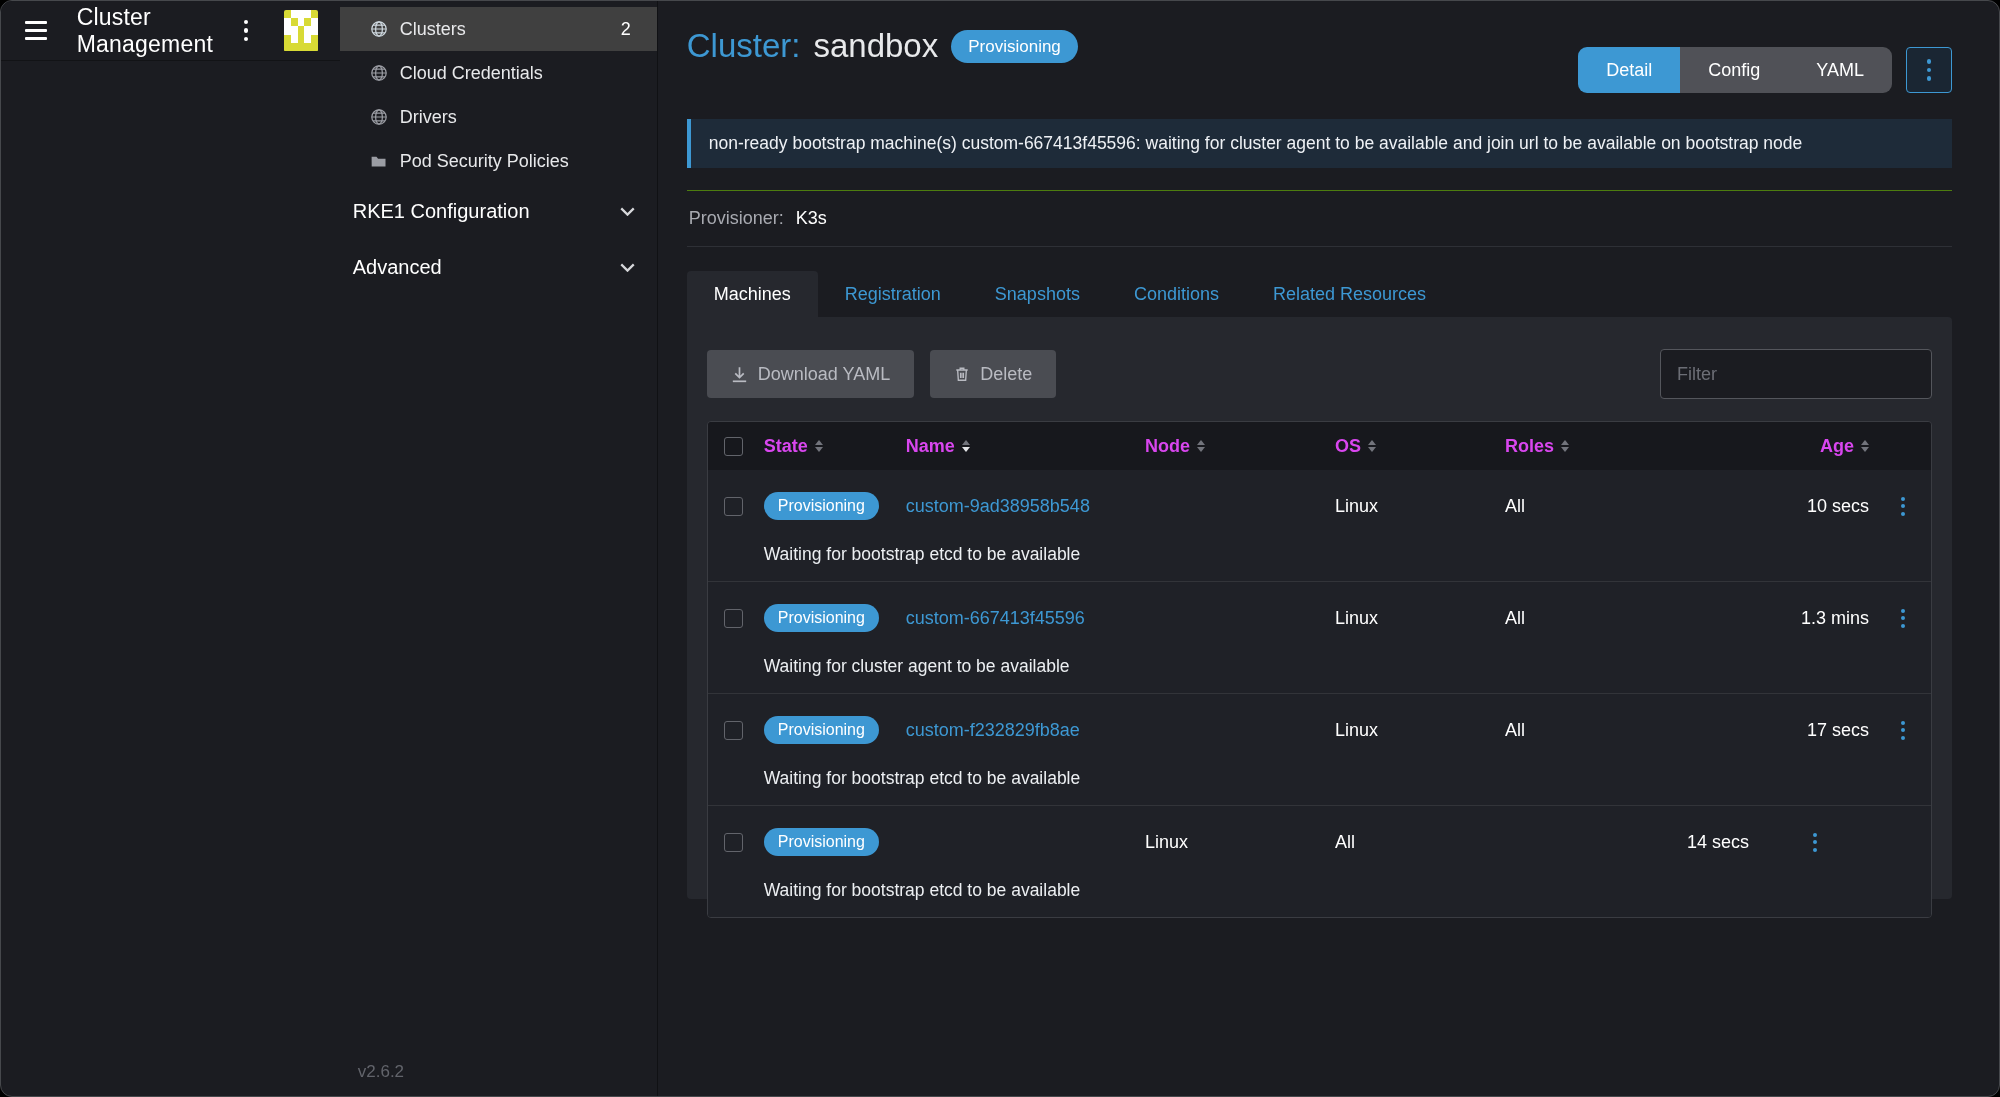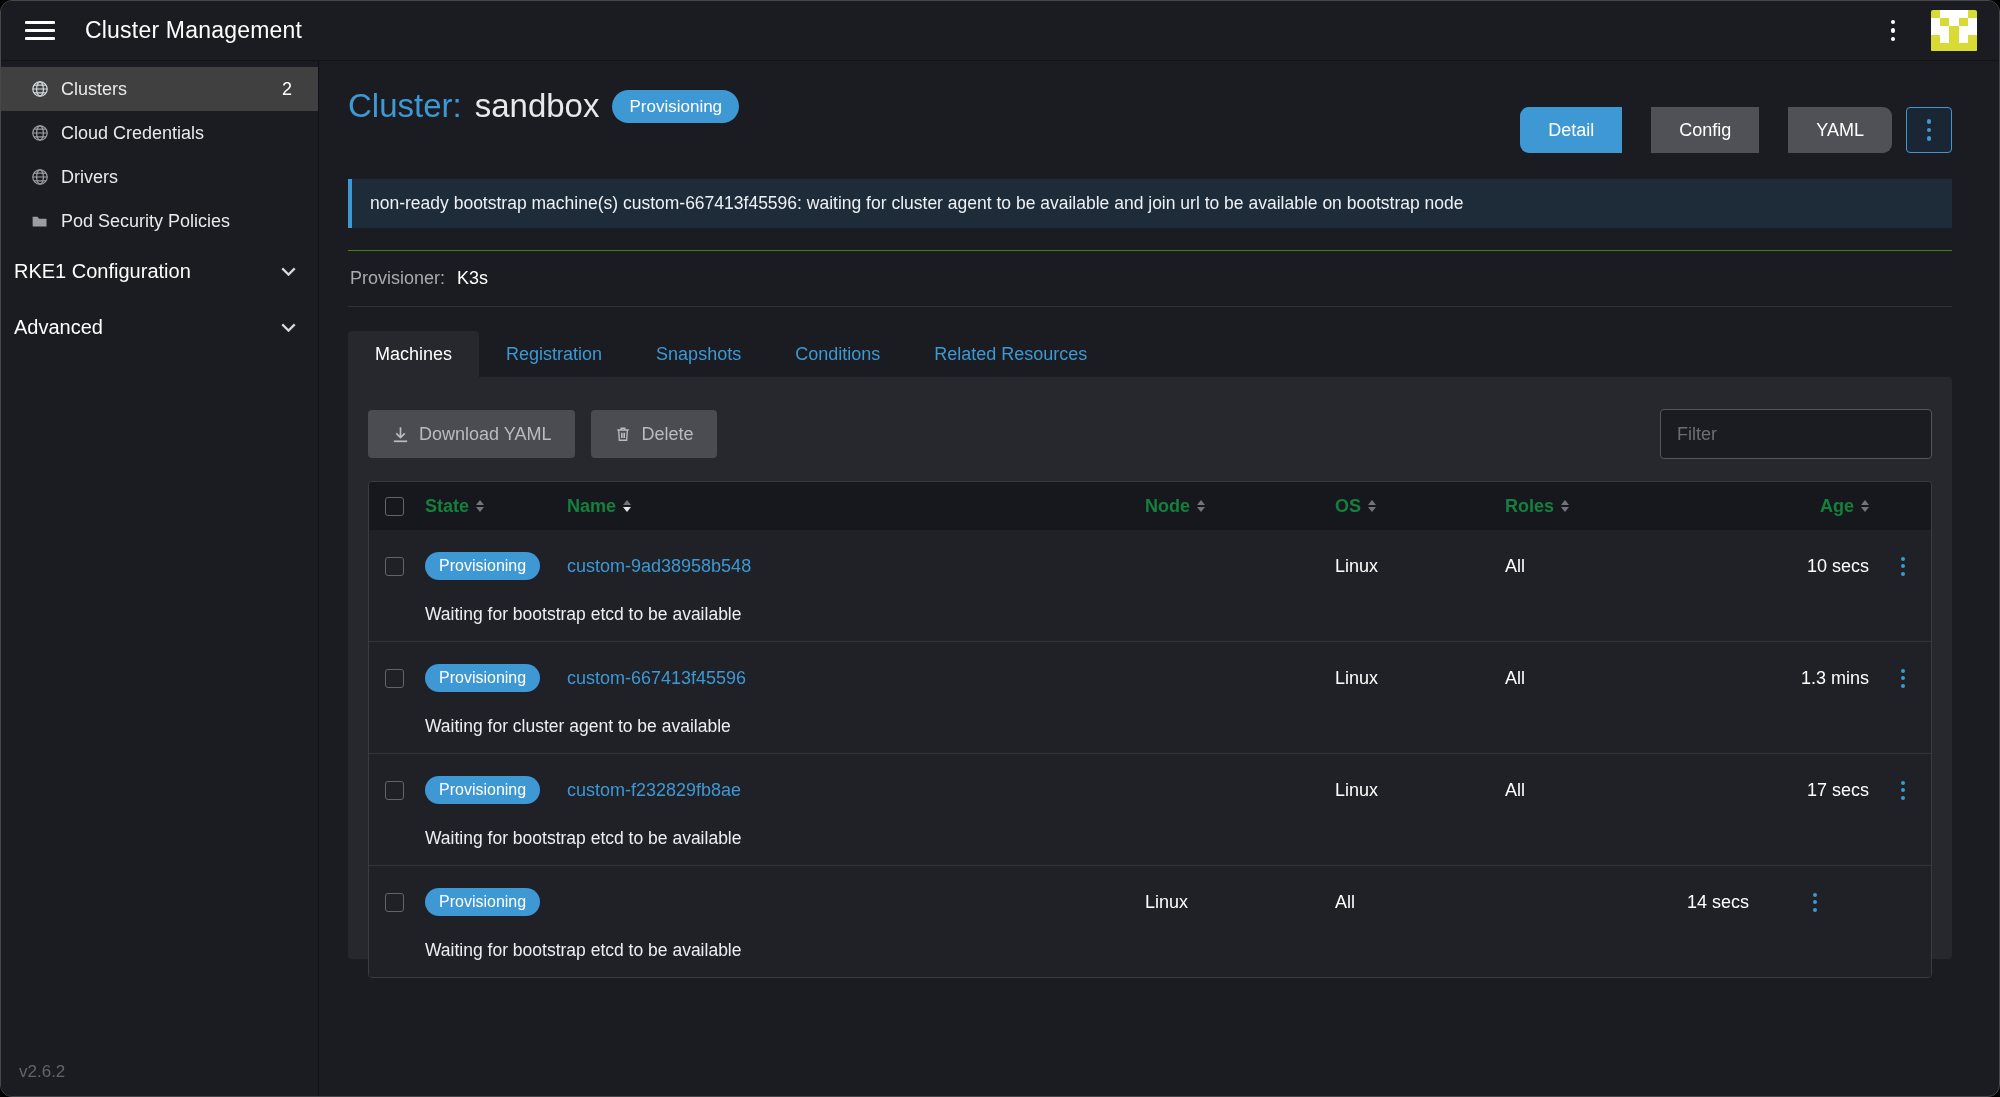--- a/index.html
+++ b/index.html
@@ -1,20 +1,20 @@
 <!DOCTYPE html>
 <html><head>
 <meta charset="utf-8">
 <style>
   * { margin:0; padding:0; box-sizing:border-box; }
   html,body { width:2000px; height:1097px; background:#000; font-family:"Liberation Sans", sans-serif; }
   .window {
     width:2000px; height:1097px; background:#1b1c21; color:#e8e9eb;
     border:1px solid #46484c; border-radius:12px; overflow:hidden;
-    display:flex; flex-direction:column; font-size:17.5px;
+    display:flex; flex-direction:row; font-size:17.5px;
   }
   
   .topbar { height:60px; flex:0 0 60px; display:flex; align-items:center; padding:0 22px 0 24px; background:#1b1c21; border-bottom:1px solid #121316; }
   .hamburger { width:30px; display:flex; flex-direction:column; gap:5px; cursor:pointer; }
   .hamburger i { display:block; height:3px; background:#fff; border-radius:1px; }
   .app-title { margin-left:30px; font-size:23px; color:#fff; letter-spacing:.2px; }
   .top-spacer { flex:1; }
   .kebab { display:flex; flex-direction:column; align-items:center; gap:4px; padding:6px 10px; cursor:pointer; }
   .kebab i { width:4.5px; height:4.5px; border-radius:50%; background:#fff; }
   .avatar { width:46px; height:42px; margin-left:26px; display:grid; grid-template-columns:repeat(5,1fr); grid-template-rows:repeat(5,1fr); border-radius:2px; overflow:hidden; cursor:pointer; }
@@ -37,21 +37,21 @@
   .title-left { flex:1; min-width:0; }
   h1.cluster-title { display:flex; align-items:center; gap:13px; font-size:33px; font-weight:400; line-height:42px; }
   .blue { color:#3d98d3; }
   .state-badge { background:#3d98d3; color:#fff; font-size:17px; font-weight:500; padding:8px 17px; border-radius:20px; line-height:1; }
   .meta-row { margin-top:13px; font-size:18px; display:flex; align-items:center; }
   .meta-label { color:#a2a4ab; }
   .meta-link { color:#3d98d3; margin-left:6px; cursor:pointer; }
   .meta-gap { width:40px; }
   .meta-value { color:#fff; margin-left:7px; font-weight:600; }
   .title-right { display:flex; align-items:center; gap:14px; margin-top:22px; }
-  .seg-group { display:flex; border-radius:9px; overflow:hidden;gap:29px; }
+  .seg-group { display:flex; border-radius:9px; overflow:hidden; }
   .seg-btn { height:46px; padding:0 28px; display:flex; align-items:center; font-size:18px; color:#fff; background:#505157; border:none; cursor:pointer; font-family:inherit; }
   .seg-btn.active { background:#3d98d3; }
   .kebab-btn { width:46px; height:46px; border:1px solid #3d98d3; border-radius:4px; background:#1a2633; display:flex; flex-direction:column; align-items:center; justify-content:center; gap:4px; cursor:pointer; }
   .kebab-btn i { width:4.5px; height:4.5px; border-radius:50%; background:#3d98d3; }
   .banner { margin-top:26px; background:#1e2b39; border-left:4px solid #3d98d3; padding:14px 18px; font-size:17.5px; color:#eef1f5; }
   .provisioner { margin-top:22px; border-top:1px solid #4d7c0f; border-bottom:1px solid #2e3036; padding:17px 2px; display:flex; align-items:center; font-size:18px; }
   .prov-label { color:#a8aab1; }
   .prov-value { color:#fff; margin-left:12px; font-weight:500; }
   
   .tabs { margin-top:24px; display:flex; align-items:center; }
@@ -60,21 +60,21 @@
   
   .panel { background:#26282e; border-radius:0 4px 4px 4px; padding:20px; height:582px; }
   .actions-row { display:flex; align-items:center; margin:12px 0 22px; }
   .act-btn { height:48px; display:flex; align-items:center; gap:10px; padding:0 24px; background:#4a4c52; border:none; border-radius:4px; color:#b9bbc2; font-size:18px; font-family:inherit; cursor:pointer; margin-right:16px; }
   .act-btn .a-icon { display:flex; color:#b9bbc2; }
   .filter-input { margin-left:auto; width:272px; height:50px; background:#1b1c21; border:1px solid #54565c; border-radius:4px; color:#e8e9eb; font-size:18px; padding:0 16px; font-family:inherit; outline:none; }
   .filter-input::placeholder { color:#6c6e76; }
   
   .mtable { border:1px solid #3a3c42; border-radius:4px; overflow:hidden; }
   .trow { display:grid; grid-template-columns:48px 150px 1fr 190px 170px 250px 120px 56px; align-items:center; }
-  .thead { background:#17181d; height:48px; font-weight:700; font-size:18px; color:#15803d; }
+  .thead { background:#17181d; height:48px; font-weight:700; font-size:18px; color:#d946ef; }
   .th { display:flex; align-items:center; gap:7px; }
   .th.right, .cell.right { justify-content:flex-end; text-align:right; }
   .sorter { display:flex; flex-direction:column; gap:2px; }
   .car-up { width:0; height:0; border-left:4.5px solid transparent; border-right:4.5px solid transparent; border-bottom:5.5px solid #72747c; }
   .car-down { width:0; height:0; border-left:4.5px solid transparent; border-right:4.5px solid transparent; border-top:5.5px solid #72747c; }
   .car-down.on { border-top-color:#e4e5e8; }
   .cbx { width:19px; height:19px; border:1px solid #62646b; border-radius:3px; background:transparent; margin-left:16px; cursor:pointer; }
   .tbody { background:#1f2127; }
   .body-rowset { border-top:1px solid #323439; padding:14px 0 16px; }
   .row-main { height:44px; }

